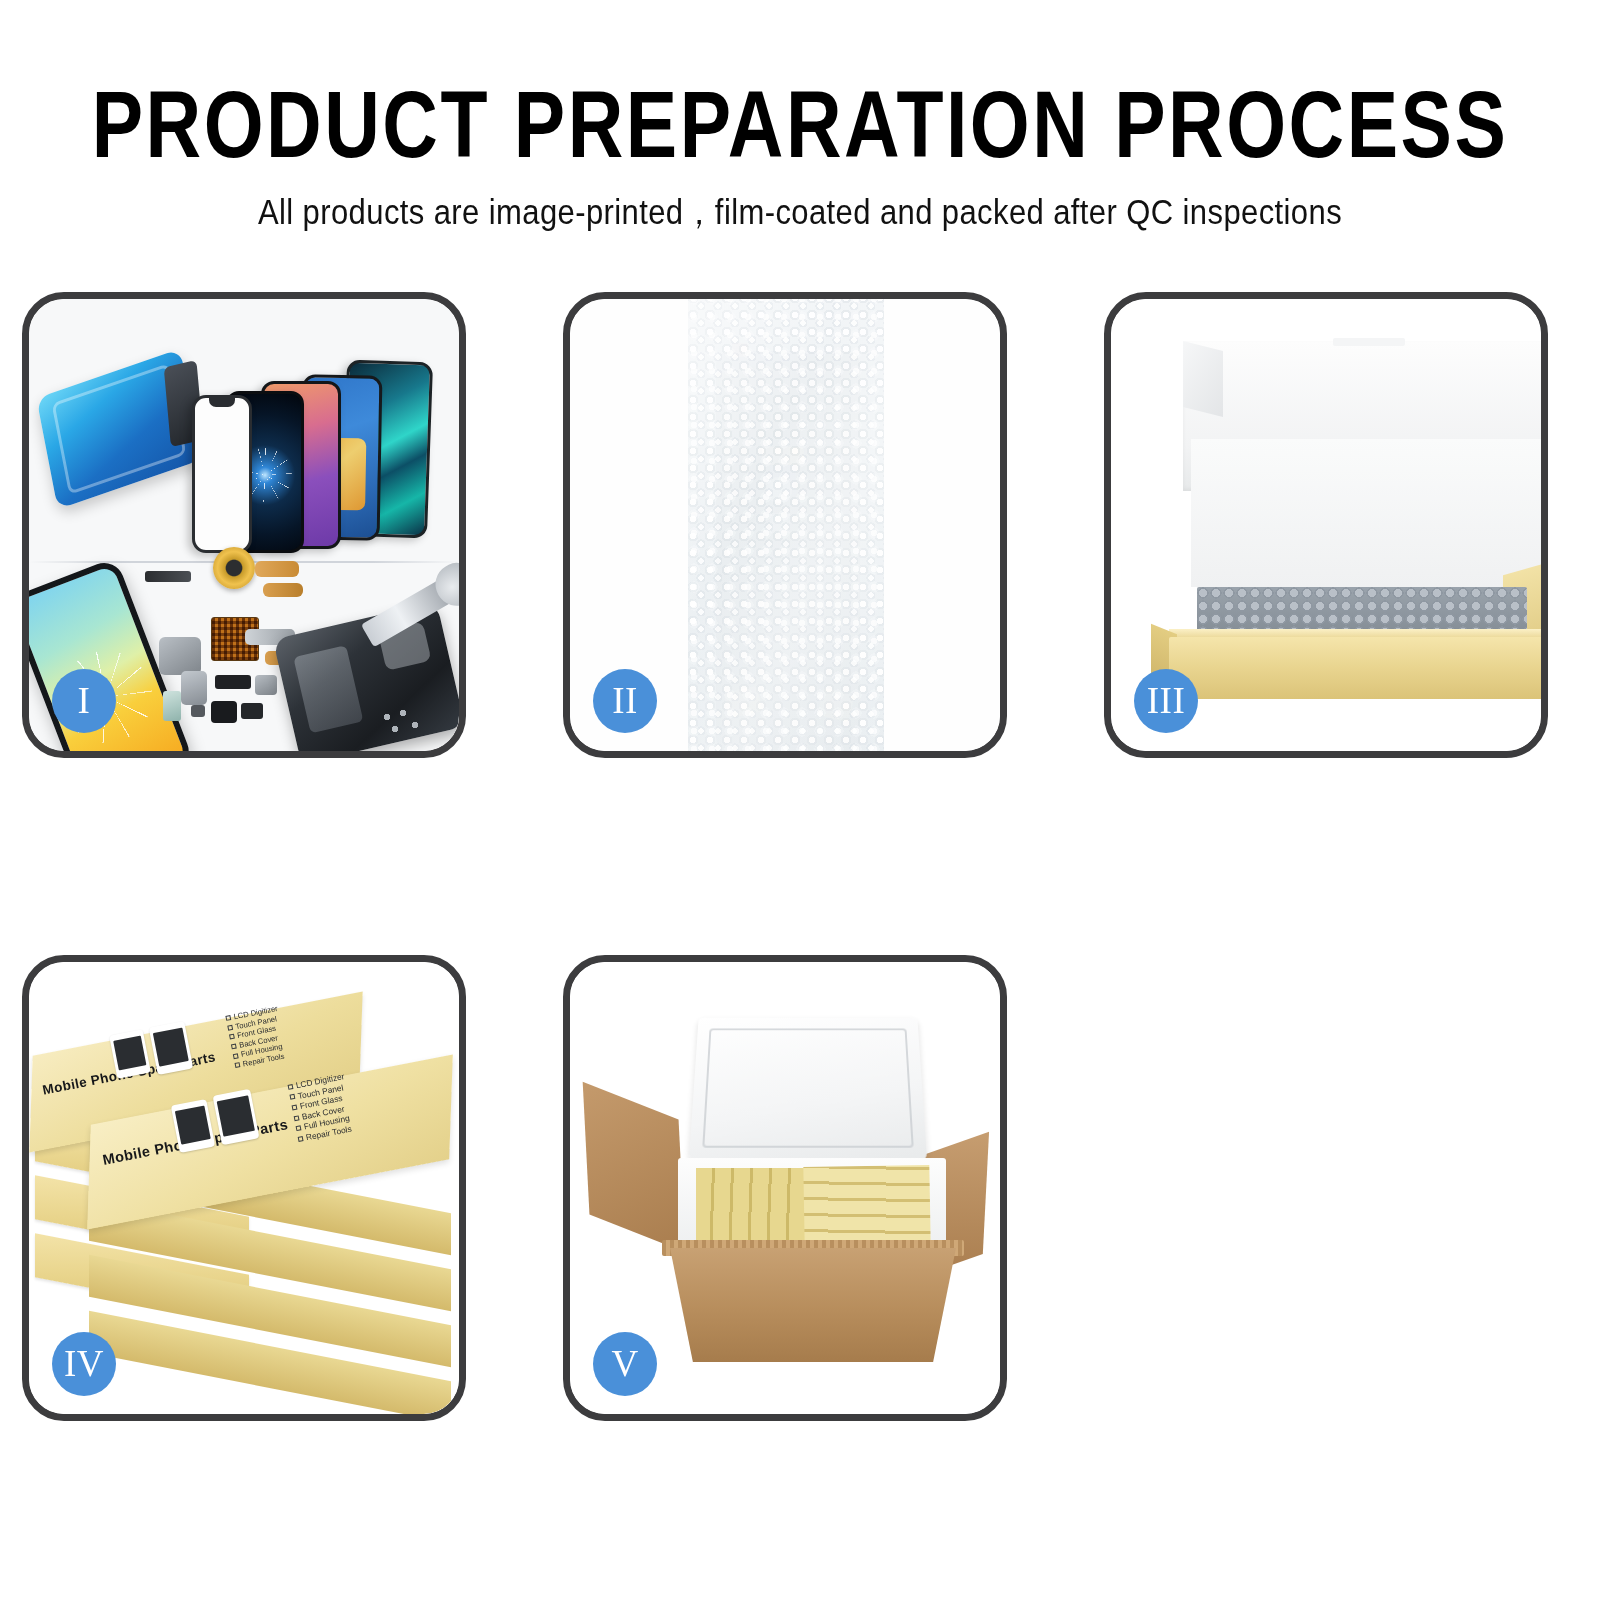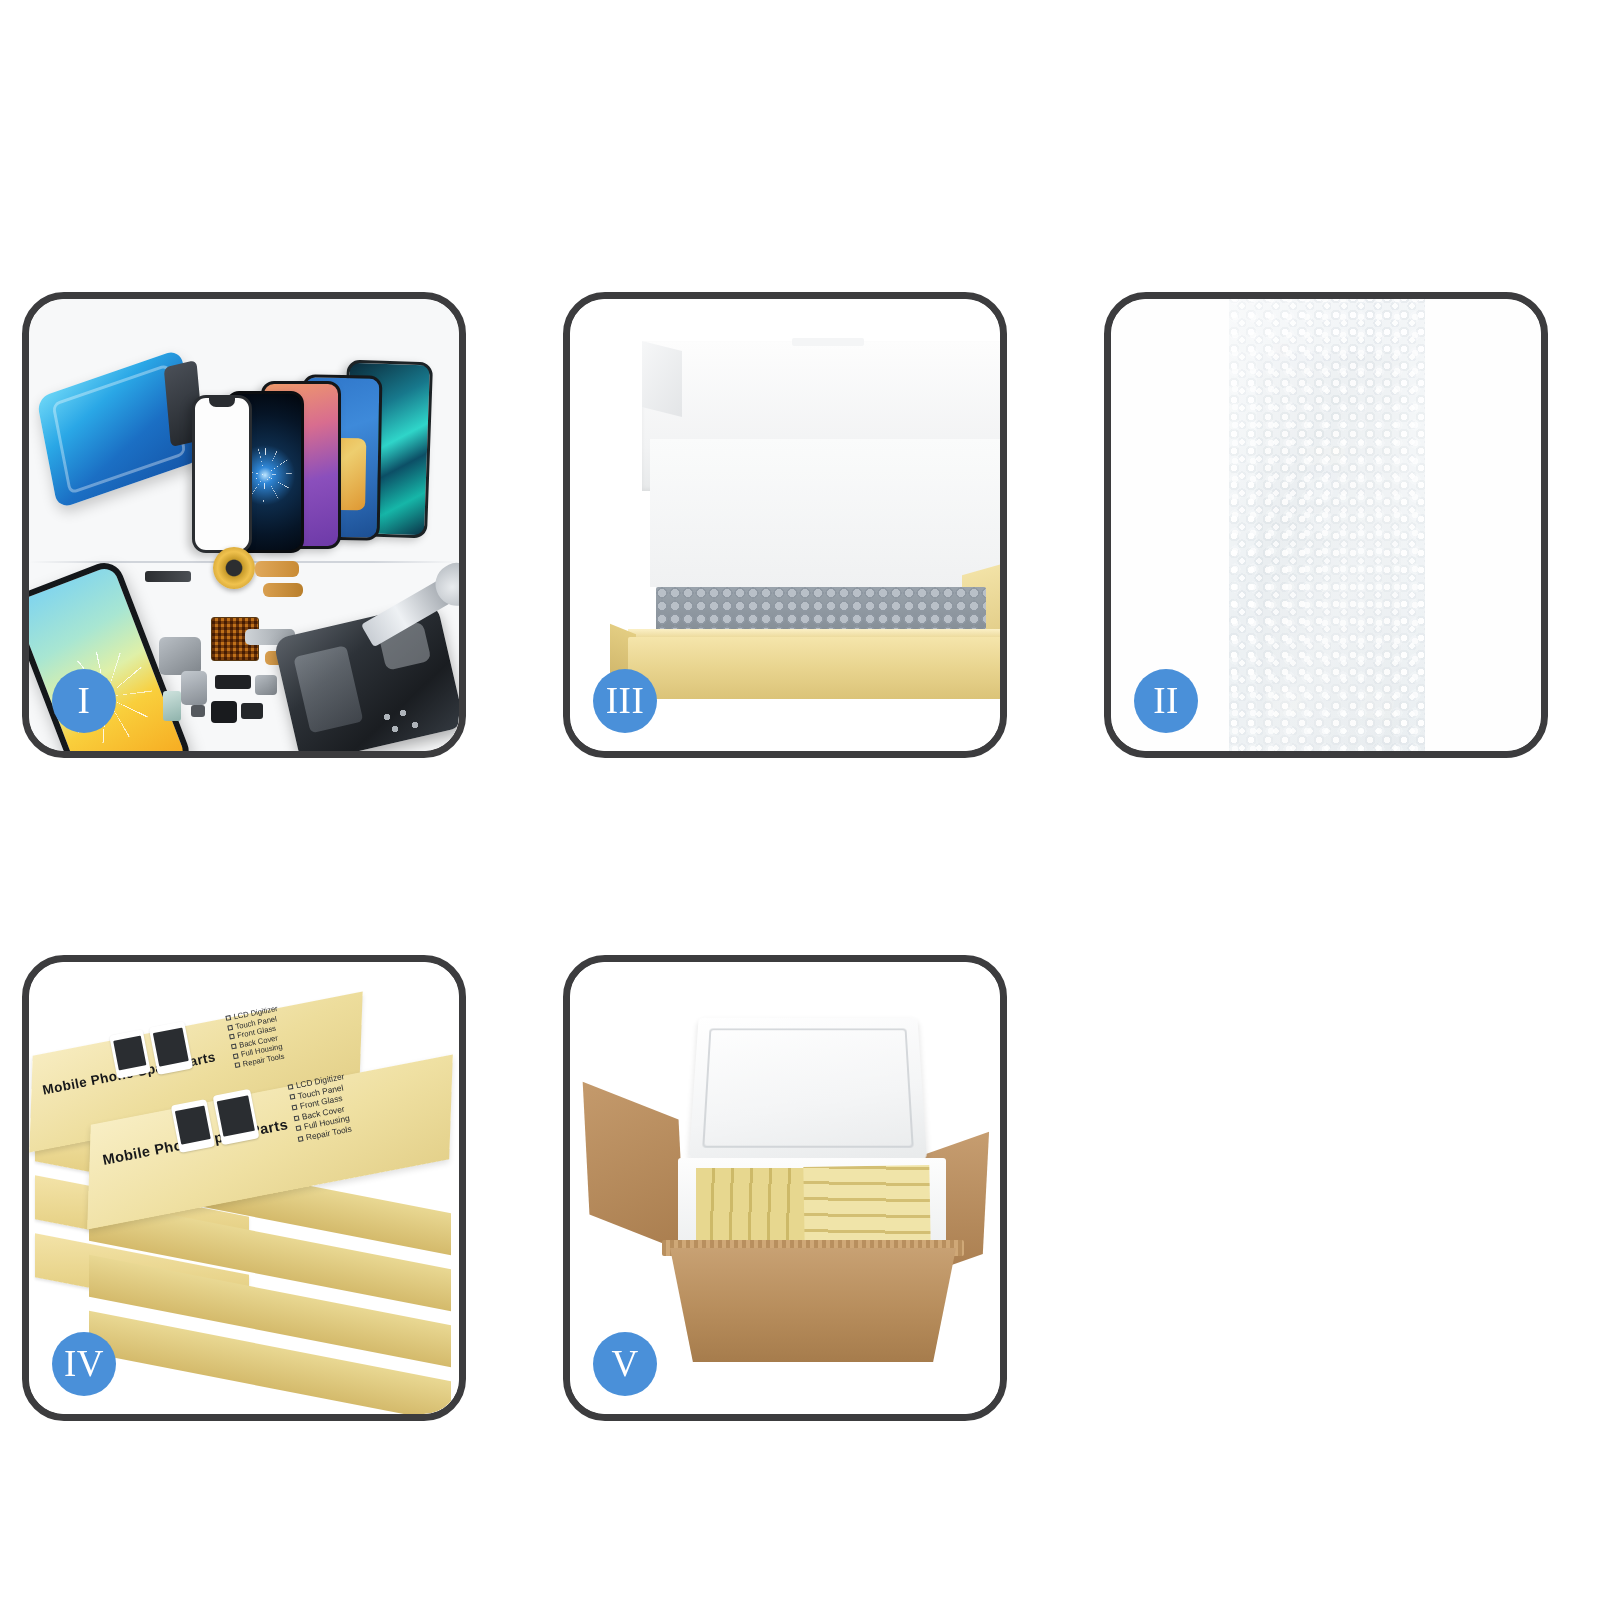--- a/index.html
+++ b/index.html
@@ -529,20 +529,24 @@
   .p6-edge{
     position:absolute; left:238px; top:150px; width:3px; height:198px;
     background:rgba(120,94,62,.5); transform:skewY(-2deg);
   }
 </style>
 </head>
 <body>
 
 <div class="page">
 
+  <div class="header">
+    <div class="title">PRODUCT PREPARATION PROCESS</div>
+    <div class="subtitle">All products are image-printed，film-coated and packed after QC inspections</div>
+  </div>
 
   <div class="grid">
 
     <div class="panel">
       <div class="panel-scene">
         <div class="p1-bg"></div>
         <div class="p1-shelf"></div>
 
         <div class="p1-blueframe"></div>
 
@@ -568,34 +572,20 @@
         <div class="cmp cmp-tray"></div>
         <div class="cmp cmp-btn"></div>
         <div class="cmp cmp-btn2"></div>
         <div class="cmp cmp-sm1"></div>
 
         <div class="p1-housing"></div>
         <div class="p1-tool"></div>
         <div class="cmp-screws"></div>
       </div>
       <div class="badge">I</div>
-    </div>
-
-    <div class="panel">
-      <div class="panel-scene">
-        <div class="p3-bg"></div>
-        <div class="p3-lid"></div>
-        <div class="p3-inner"></div>
-        <div class="p3-boxright"></div>
-        <div class="p3-bubbles"></div>
-        <div class="p3-boxrim"></div>
-        <div class="p3-boxleft"></div>
-        <div class="p3-boxfront"></div>
-      </div>
-      <div class="badge">III</div>
     </div>
 
     <div class="panel">
       <div class="panel-scene">
         <div class="p2-bg"></div>
         <div class="p2-screen"></div>
         <div class="p2-flexcol"></div>
         <div class="p2-conn1"></div>
         <div class="p2-dot"></div>
         <div class="p2-sq"></div>
@@ -605,20 +595,34 @@
         <div class="p2-pink"></div>
         <div class="p2-wrap"></div>
         <div class="p2-bubbles"></div>
         <div class="p2-gloss"></div>
       </div>
       <div class="badge">II</div>
     </div>
 
     <div class="panel">
       <div class="panel-scene">
+        <div class="p3-bg"></div>
+        <div class="p3-lid"></div>
+        <div class="p3-inner"></div>
+        <div class="p3-boxright"></div>
+        <div class="p3-bubbles"></div>
+        <div class="p3-boxrim"></div>
+        <div class="p3-boxleft"></div>
+        <div class="p3-boxfront"></div>
+      </div>
+      <div class="badge">III</div>
+    </div>
+
+    <div class="panel">
+      <div class="panel-scene">
         <div class="p4-bg"></div>
 
         <div class="gbox p4-bl1"></div>
         <div class="gbox p4-bl2"></div>
         <div class="gbox p4-bl3"></div>
         <div class="gbox p4-bl4"></div>
 
         <div class="p4-front4"></div>
         <div class="p4-front3"></div>
         <div class="p4-front2"></div>

